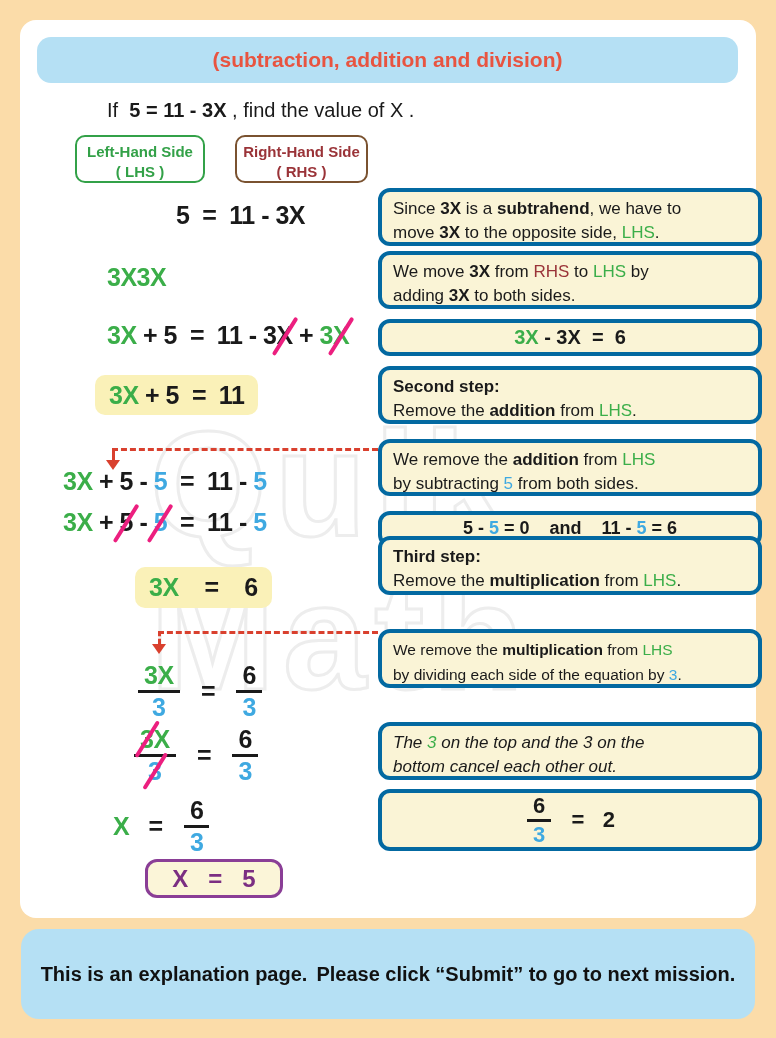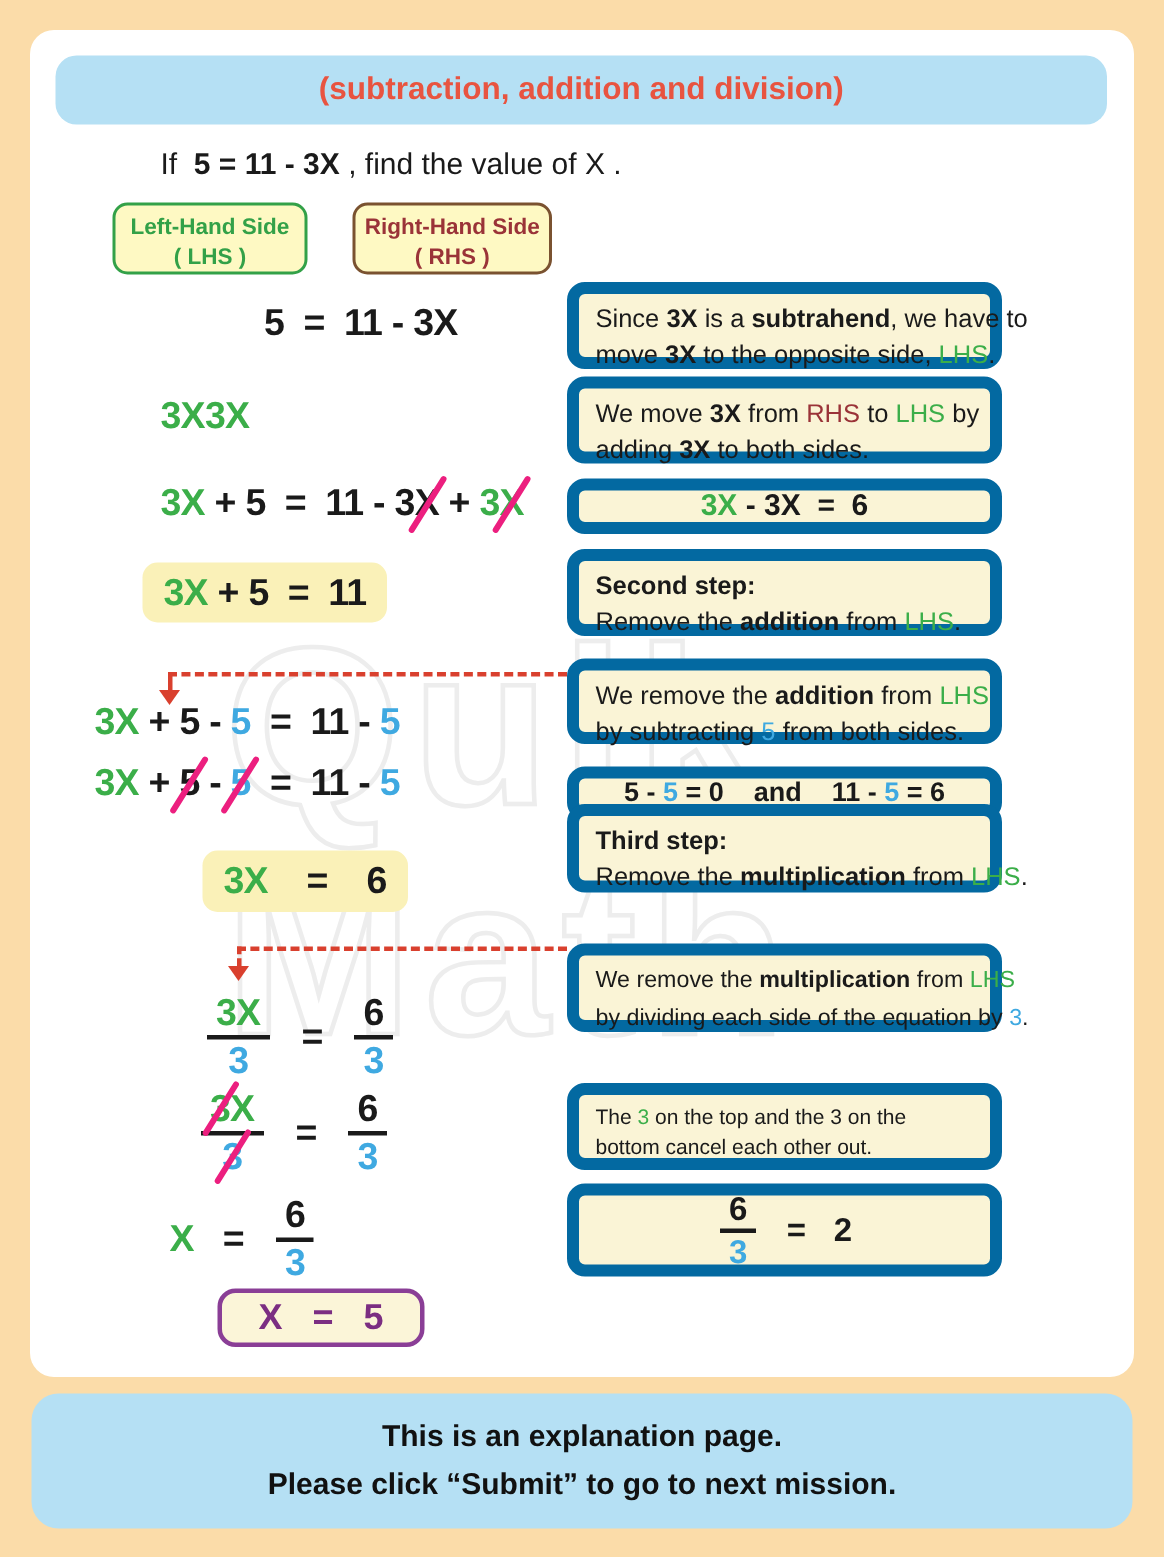--- a/index.html
+++ b/index.html
@@ -24,21 +24,21 @@
     display:flex;align-items:center;justify-content:center;
     font-size:21px;font-weight:700;white-space:pre;
   }
   .title-main{color:#96413A;}
   .title-accent{color:#E85440;}
   .prompt{
     position:absolute;left:95px;top:99px;z-index:2;
     font-size:20px;color:#1A1A1A;white-space:pre;margin-left:12px;
   }
   .badge{
-    position:absolute;top:135px;background:#fef9c3;border-radius:10px;
+    position:absolute;top:135px;background:#ffffff;border-radius:10px;
     text-align:center;font-weight:700;font-size:15px;line-height:1.3;
     padding-top:5px;box-sizing:border-box;z-index:2;
   }
   .badge-lhs{left:75px;width:130px;height:48px;border:2.5px solid #33A148;color:#33A148;}
   .badge-rhs{left:235px;width:133px;height:48px;border:2.5px solid #7A5230;color:#9A3338;}
 
   .eq{
     position:absolute;z-index:2;
     font-size:25px;font-weight:700;letter-spacing:-0.5px;color:#1A1A1A;
     display:flex;align-items:center;white-space:pre;
@@ -71,35 +71,35 @@
   .strike::after{
     content:"";position:absolute;left:50%;top:50%;
     width:3.5px;height:150%;background:#EC1F7F;border-radius:2px;
     transform:translate(-50%,-50%) rotate(32deg);
   }
   .frac{display:inline-flex;flex-direction:column;align-items:center;margin:0 2px;line-height:1.08;}
   .frac-top{padding:0 6px 1px;border-bottom:3.5px solid #1A1A1A;}
   .frac-bot{padding:1px 6px 0;}
 
   .xbox{
-    position:absolute;left:378px;width:290px;box-sizing:border-box;z-index:2;
-    background:#FAF4D6;border:8px solid #0369a1;border-radius:12px;
+    position:absolute;left:378px;width:384px;box-sizing:border-box;z-index:2;
+    background:#FAF4D6;border:4px solid #0369a1;border-radius:12px;
     padding:5px 11px;font-size:17px;line-height:1.42;color:#1A1A1A;
   }
   .xbox.center{display:flex;align-items:center;justify-content:center;
     text-align:center;font-weight:700;padding:0;white-space:pre;}
   #box1{top:188px;height:58px;}
   #box2{top:251px;height:58px;}
   #box3{top:319px;height:37px;font-size:20px;}
   #box4{top:366px;height:58px;}
   #box5{top:439px;height:57px;}
   #box6{top:511px;height:36px;font-size:18px;}
   #box7{top:536px;height:59px;}
   #box8{top:629px;height:59px;font-size:15.5px;line-height:1.6;}
-  #box9{top:722px;height:58px;font-size:14px;}
+  #box9{top:722px;height:58px;font-size:17px;font-style:italic;}
   #box10{top:789px;height:62px;font-size:22px;}
   #box10 .frac-top{border-bottom-width:3px;}
 
   .resultbox{
     position:absolute;left:145px;top:859px;width:138px;height:39px;z-index:2;
     box-sizing:border-box;border:3px solid #8A3E96;border-radius:12px;
     background:#FBF5D8;display:flex;align-items:center;justify-content:center;
     font-size:24px;font-weight:700;white-space:pre;
   }
 
@@ -111,21 +111,21 @@
   #a1h{left:112px;top:448px;width:266px;}
   #a1v{left:112px;top:448px;height:12px;}
   #a1head{left:106px;top:460px;}
   #a2h{left:158px;top:631px;width:220px;}
   #a2v{left:158px;top:631px;height:13px;}
   #a2head{left:152px;top:644px;}
 
   .footer{
     position:absolute;left:21px;top:929px;width:734px;height:90px;z-index:2;
     background:#B5E0F4;border-radius:18px;
-    display:flex;flex-direction:column;align-items:center;justify-content:center;gap:9px;
+    display:flex;flex-direction:row;align-items:center;justify-content:center;gap:9px;
     font-size:20px;font-weight:700;color:#111111;
   }
 </style>
 </head>
 <body>
 
 <div class="page"></div>
 
 <div class="watermark">
   <div>Quik</div>

